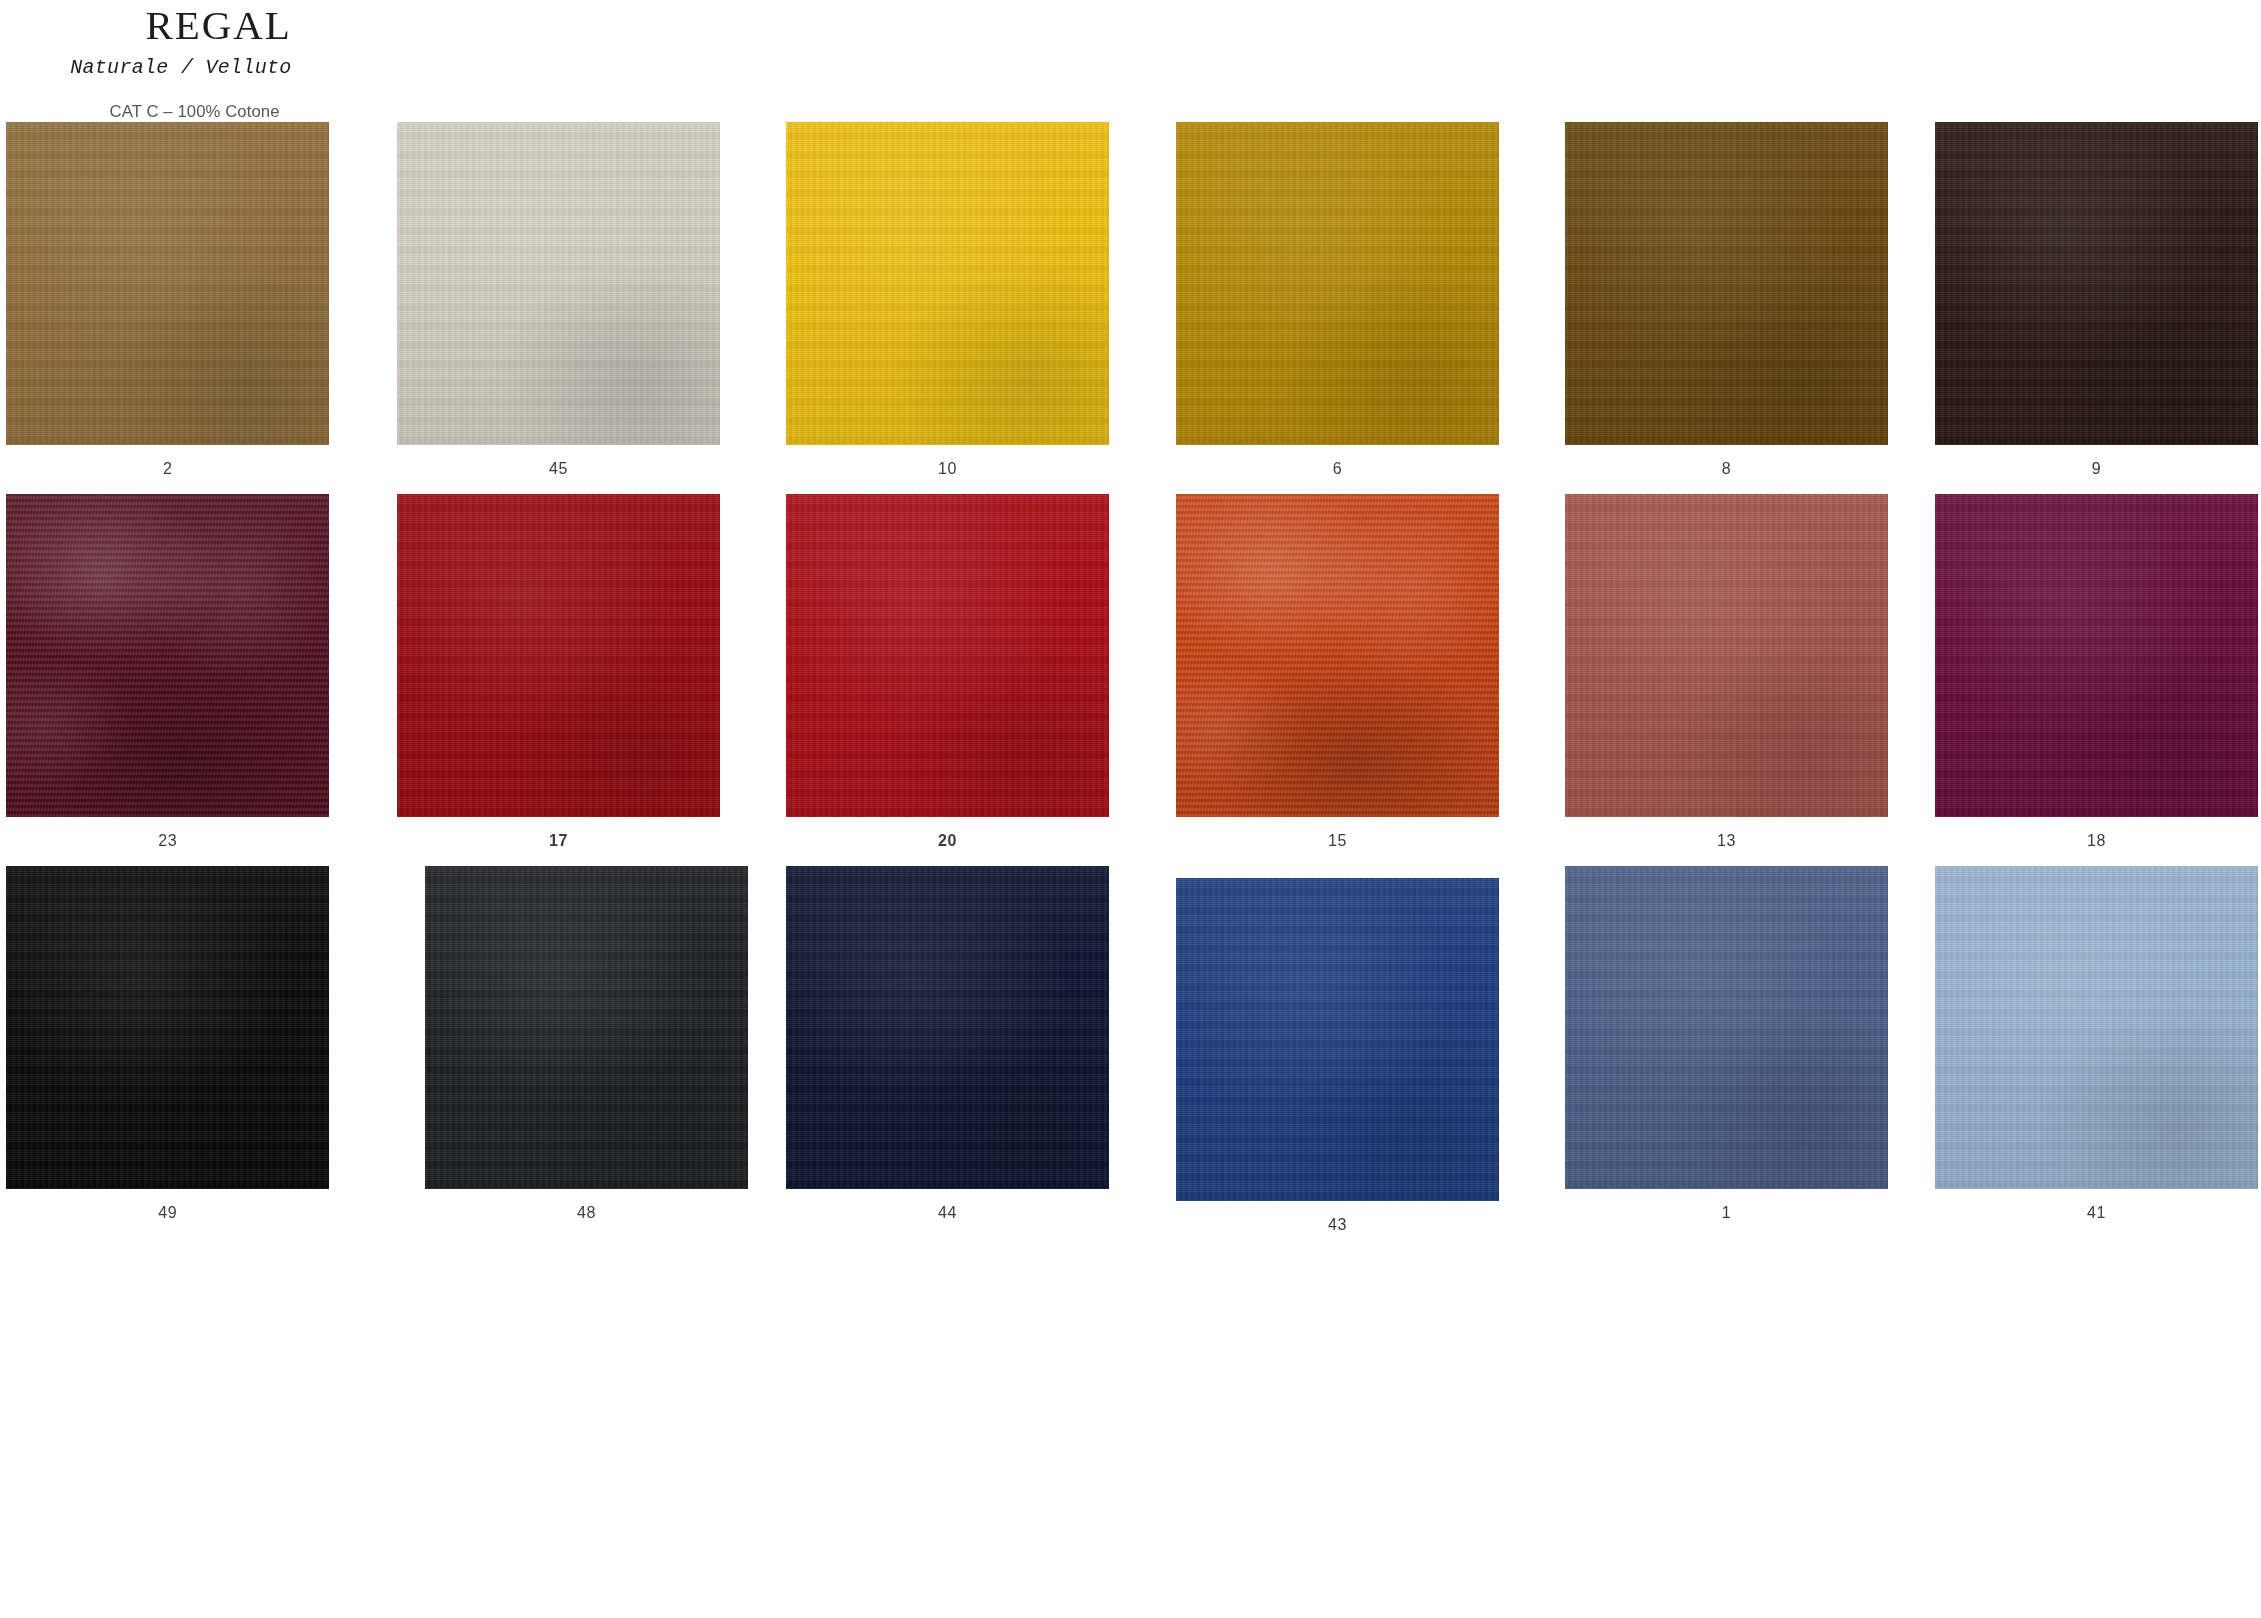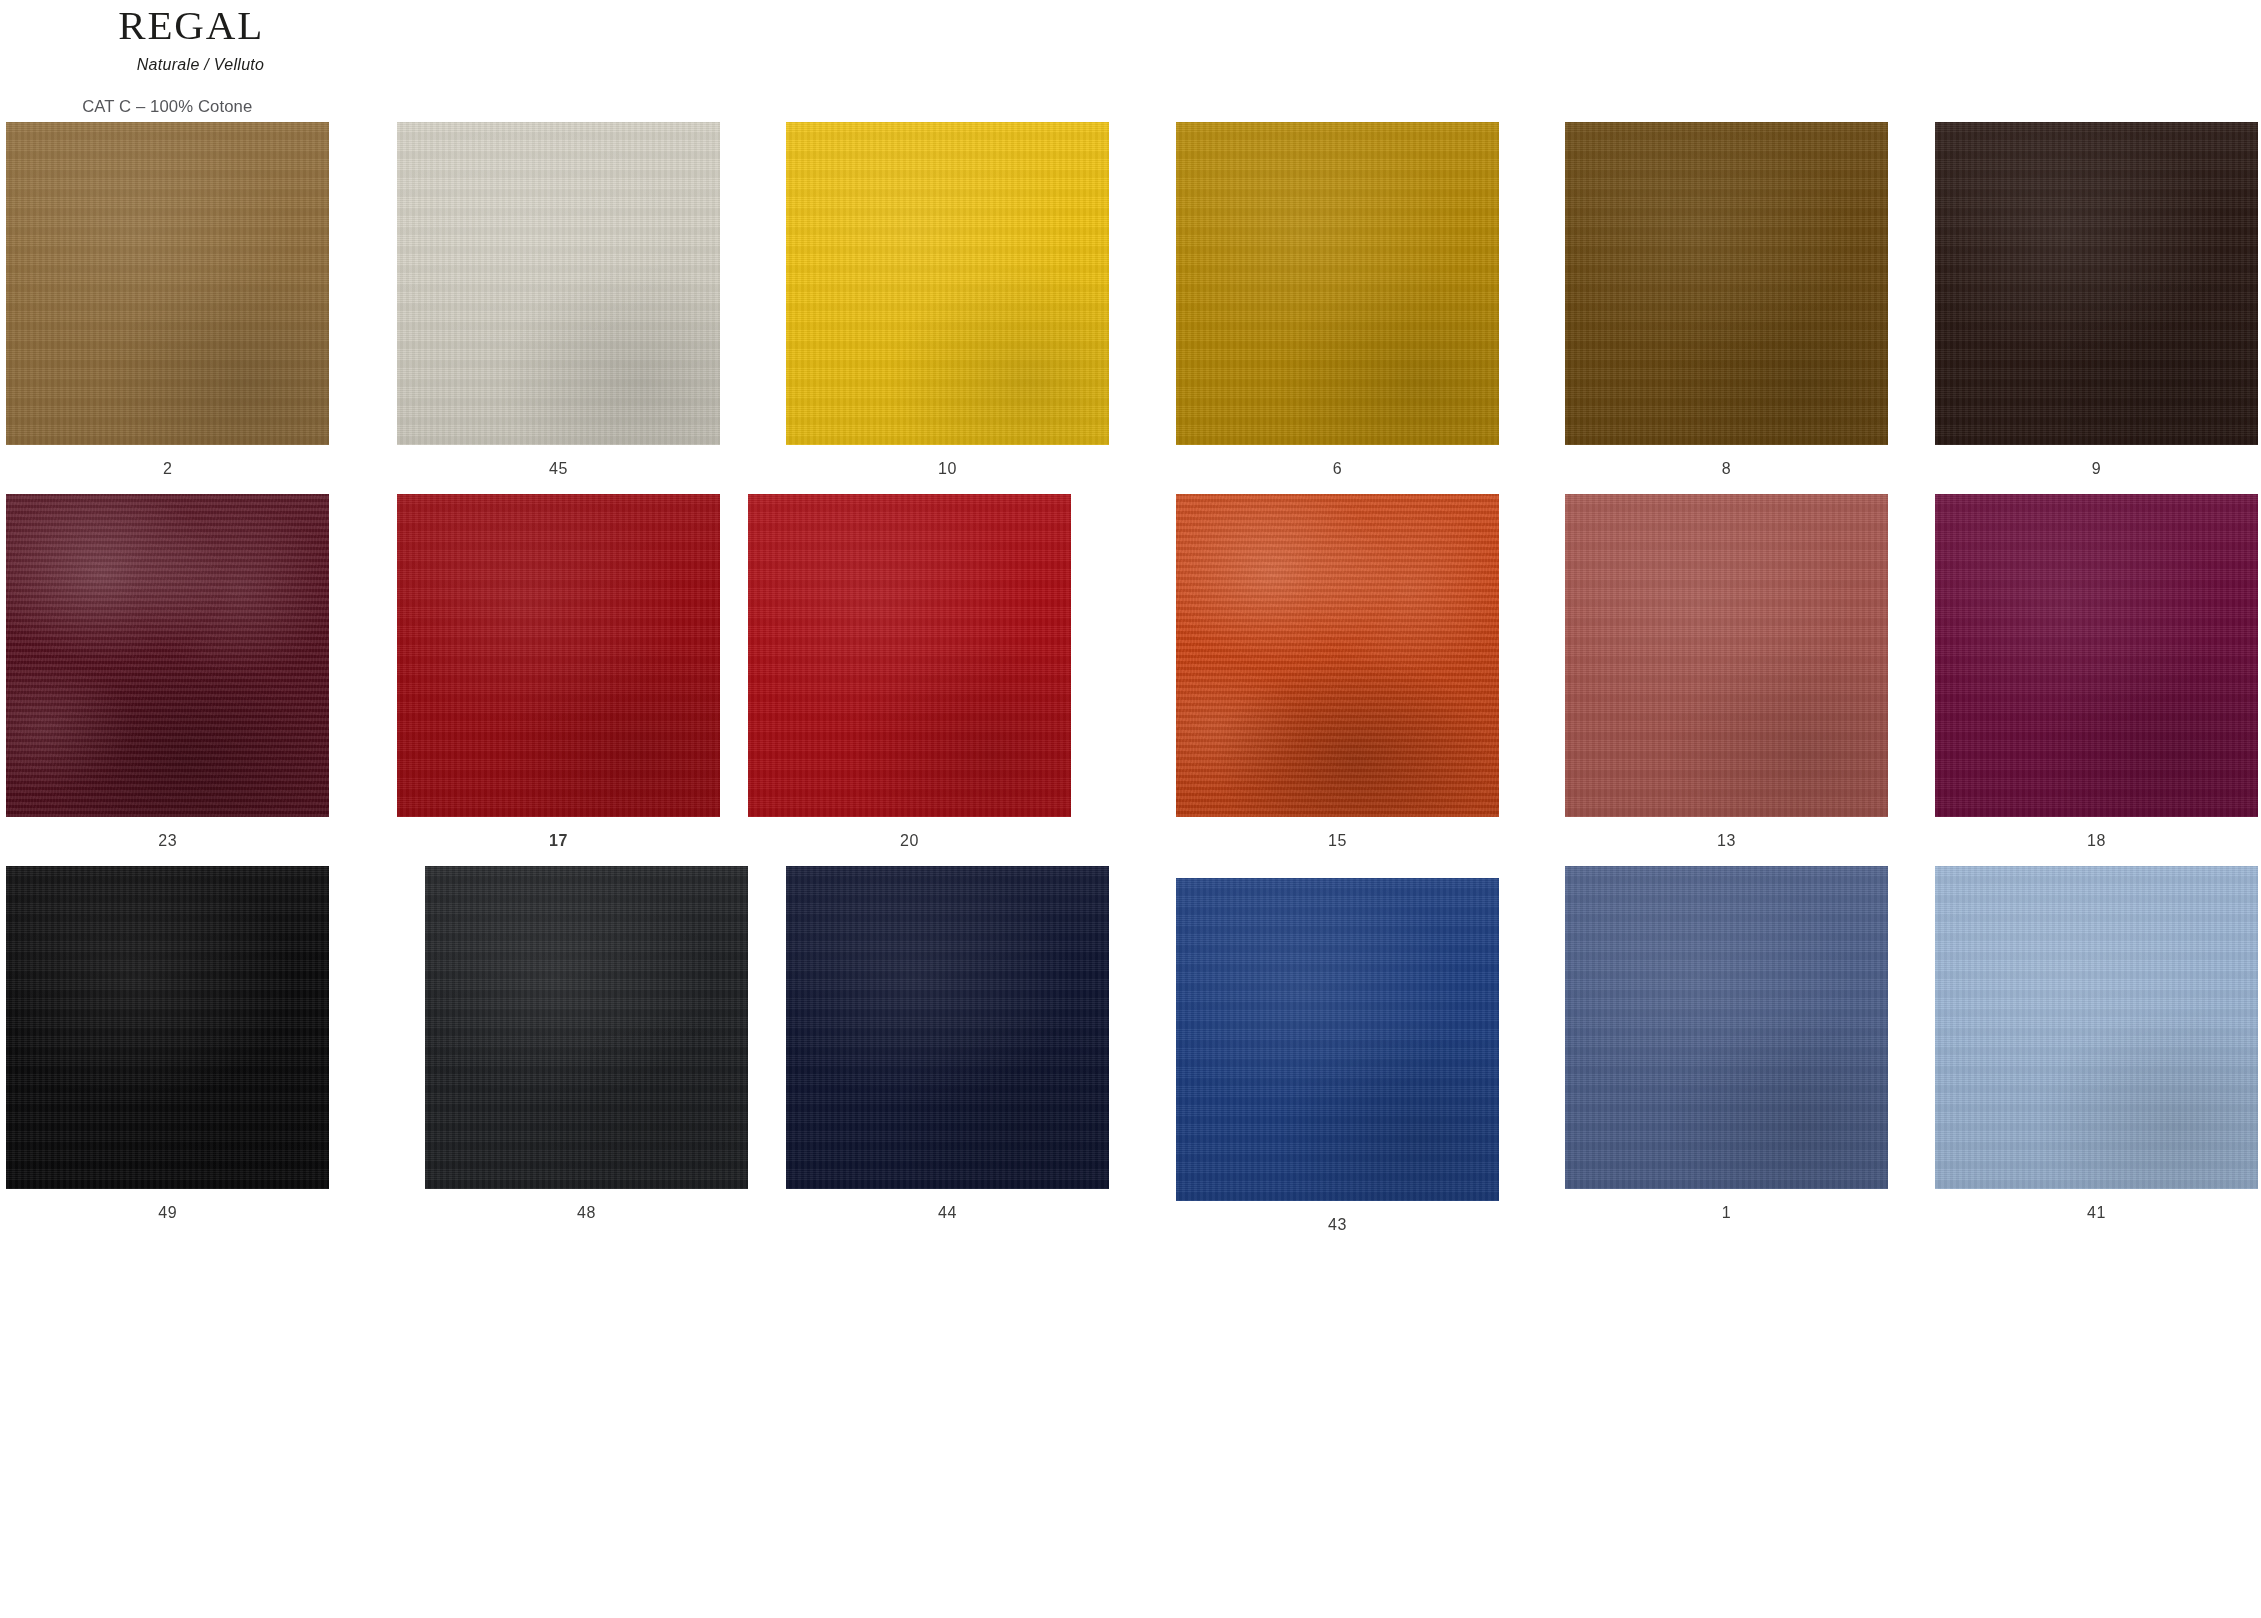--- a/index.html
+++ b/index.html
@@ -26,23 +26,23 @@
     font-family: "Liberation Serif", serif;
     font-size: 41px;
     letter-spacing: 1.9px;
     color: #1d1d1b;
     line-height: 1.0;
     margin: 0;
     padding-top: 5px;
     font-weight: 400;
   }
   .brand-subtitle {
-    font-family: Liberation Sans, sans-serif;
+    font-family: Liberation Mono, monospace;
     font-style: italic;
-    font-size: 16px;
+    font-size: 20px;
     color: #1d1d1b;
     letter-spacing: 0.3px;
     margin: 0;
     padding-top: 10px;
     padding-left: 1.2px;
   }
   .brand-spec {
     font-family: "Liberation Sans", sans-serif;
     font-size: 16.7px;
     color: #55565a;
@@ -180,21 +180,21 @@
     </div>
     <div class="row">
       <div class="cell" style="left: 6.2px;">
         <div class="swatch velvet" style="background-color: rgb(85, 16, 31);"></div>
         <span class="swatch-label">23</span>
       </div>
       <div class="cell" style="left: 397px; font-weight: bold;">
         <div class="swatch" style="background-color: rgb(156, 12, 19);"></div>
         <span class="swatch-label">17</span>
       </div>
-      <div class="cell" style="left: 748px;">
+      <div class="cell" style="left: 786px; font-weight: bold;">
         <div class="swatch" style="background-color: rgb(173, 15, 22);"></div>
         <span class="swatch-label">20</span>
       </div>
       <div class="cell" style="left: 1176px;">
         <div class="swatch velvet" style="background-color: rgb(205, 68, 20);"></div>
         <span class="swatch-label">15</span>
       </div>
       <div class="cell" style="left: 1565px;">
         <div class="swatch" style="background-color: rgb(166, 86, 79);"></div>
         <span class="swatch-label">13</span>

